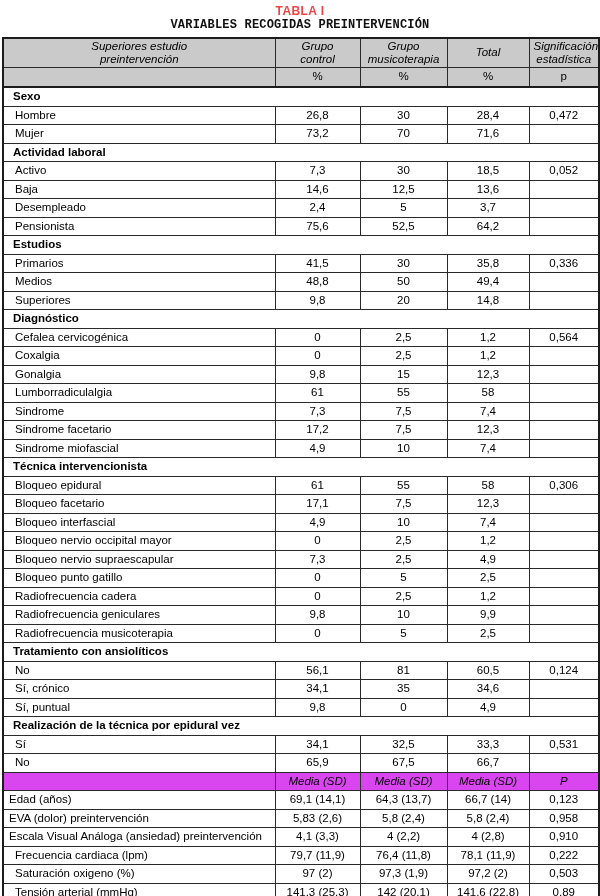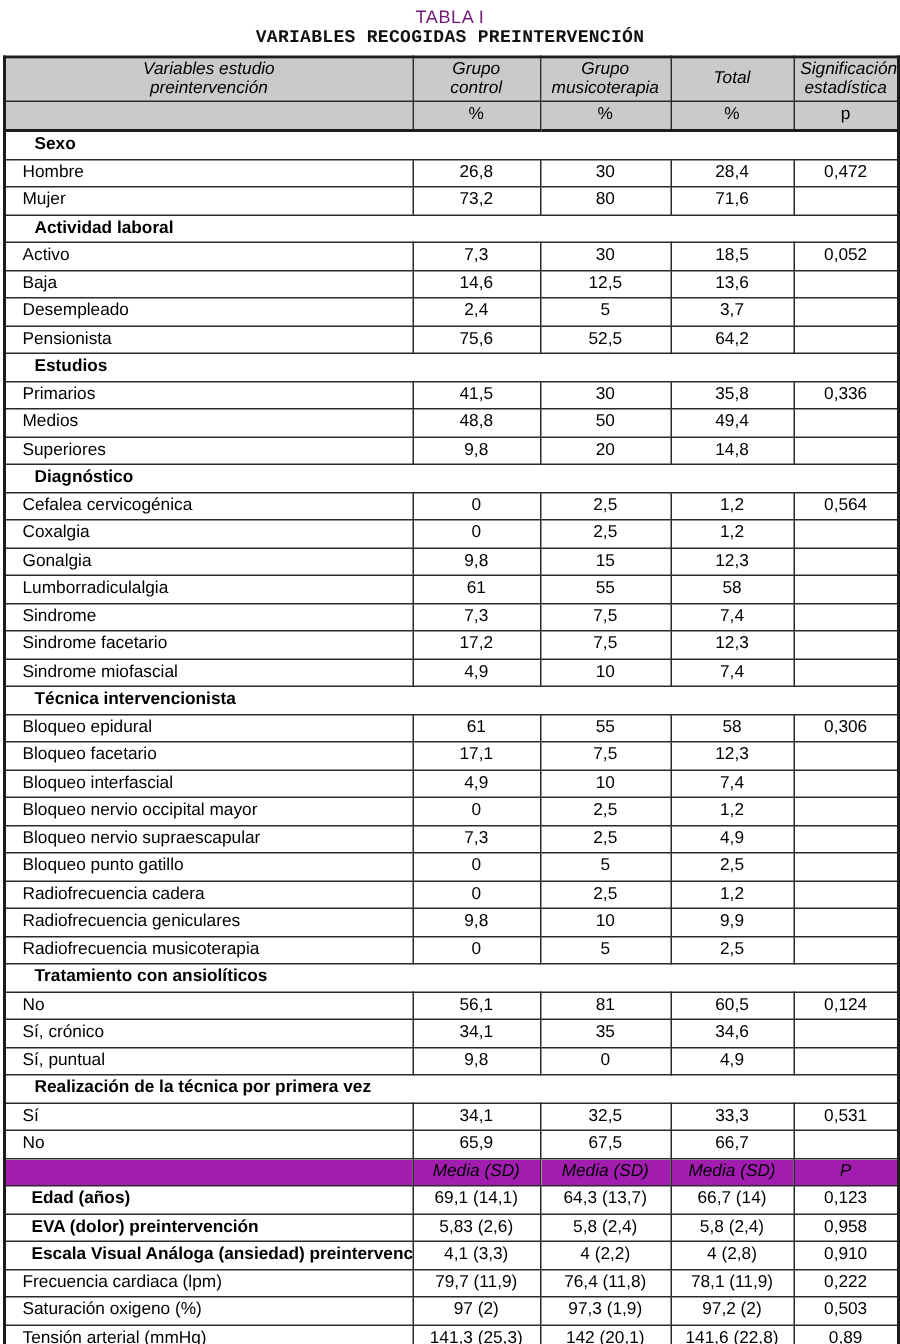--- a/index.html
+++ b/index.html
@@ -14,22 +14,22 @@
     box-sizing: border-box;
     padding: 4px 2px 0 2px;
     overflow: hidden;
   }
   .title-block {
     text-align: center;
     margin-bottom: 5px;
     line-height: 1.18;
   }
   .title-line1 {
-    color: #701a75;
-    font-weight: normal;
+    color: #ef4444;
+    font-weight: bold;
     font-size: 12px;
     letter-spacing: 0.4px;
   }
   .title-line2 {
     color: #111111;
     font-weight: bold;
     font-size: 12px;
     letter-spacing: 0.2px;
     font-family: Liberation Mono, monospace;
   }
@@ -55,28 +55,28 @@
     line-height: 1.2;
   }
   th.h1 { height: 28px; }
   th.h2 { height: 18px; font-style: normal; }
   thead tr.hrow2 th { border-bottom: 2px solid #1c1c1c; }
   tbody td { height: 17.5px; line-height: 1.15; }
   td.label { text-align: left; padding-left: 11px; }
   td.value { text-align: center; }
   tr.row-section td {
     font-weight: bold;
-    padding-left: 19px;
+    padding-left: 9px;
   }
   tr.row-bold td.label {
-    font-weight: bold;
-    padding-left: 17px;
+    font-weight: normal;
+    padding-left: 5px;
   }
   tr.row-subheader td {
-    background: #a21caf;
+    background: #d946ef;
     font-style: italic;
     text-align: center;
   }
   tr.row-subheader td.label { padding-left: 5px; }
 </style>
 </head>
 <body>
 
 <div class="page">
   <div class="title-block">
@@ -87,21 +87,21 @@
   <table class="main">
     <colgroup>
       <col style="width:272px">
       <col style="width:85px">
       <col style="width:87px">
       <col style="width:82px">
       <col style="width:70px">
     </colgroup>
     <thead>
       <tr class="hrow1">
-        <th class="h1">Variables estudio
+        <th class="h1">Superiores estudio
 preintervención</th>
         <th class="h1">Grupo
 control</th>
         <th class="h1">Grupo
 musicoterapia</th>
         <th class="h1">Total</th>
         <th class="h1">Significación
 estadística</th>
       </tr>
       <tr class="hrow2">
@@ -119,21 +119,21 @@
         <tr class="row-data">
           <td class="label">Hombre</td>
           <td class="value">26,8</td>
           <td class="value">30</td>
           <td class="value">28,4</td>
           <td class="value">0,472</td>
         </tr>
         <tr class="row-data">
           <td class="label">Mujer</td>
           <td class="value">73,2</td>
-          <td class="value">80</td>
+          <td class="value">70</td>
           <td class="value">71,6</td>
           <td class="value"></td>
         </tr>
         <tr class="row-section">
           <td colspan="5" class="label">Actividad laboral</td>
         </tr>
         <tr class="row-data">
           <td class="label">Activo</td>
           <td class="value">7,3</td>
           <td class="value">30</td>
@@ -321,21 +321,21 @@
           <td class="value"></td>
         </tr>
         <tr class="row-data">
           <td class="label">Sí, puntual</td>
           <td class="value">9,8</td>
           <td class="value">0</td>
           <td class="value">4,9</td>
           <td class="value"></td>
         </tr>
         <tr class="row-section">
-          <td colspan="5" class="label">Realización de la técnica por primera vez</td>
+          <td colspan="5" class="label">Realización de la técnica por epidural vez</td>
         </tr>
         <tr class="row-data">
           <td class="label">Sí</td>
           <td class="value">34,1</td>
           <td class="value">32,5</td>
           <td class="value">33,3</td>
           <td class="value">0,531</td>
         </tr>
         <tr class="row-data">
           <td class="label">No</td>

